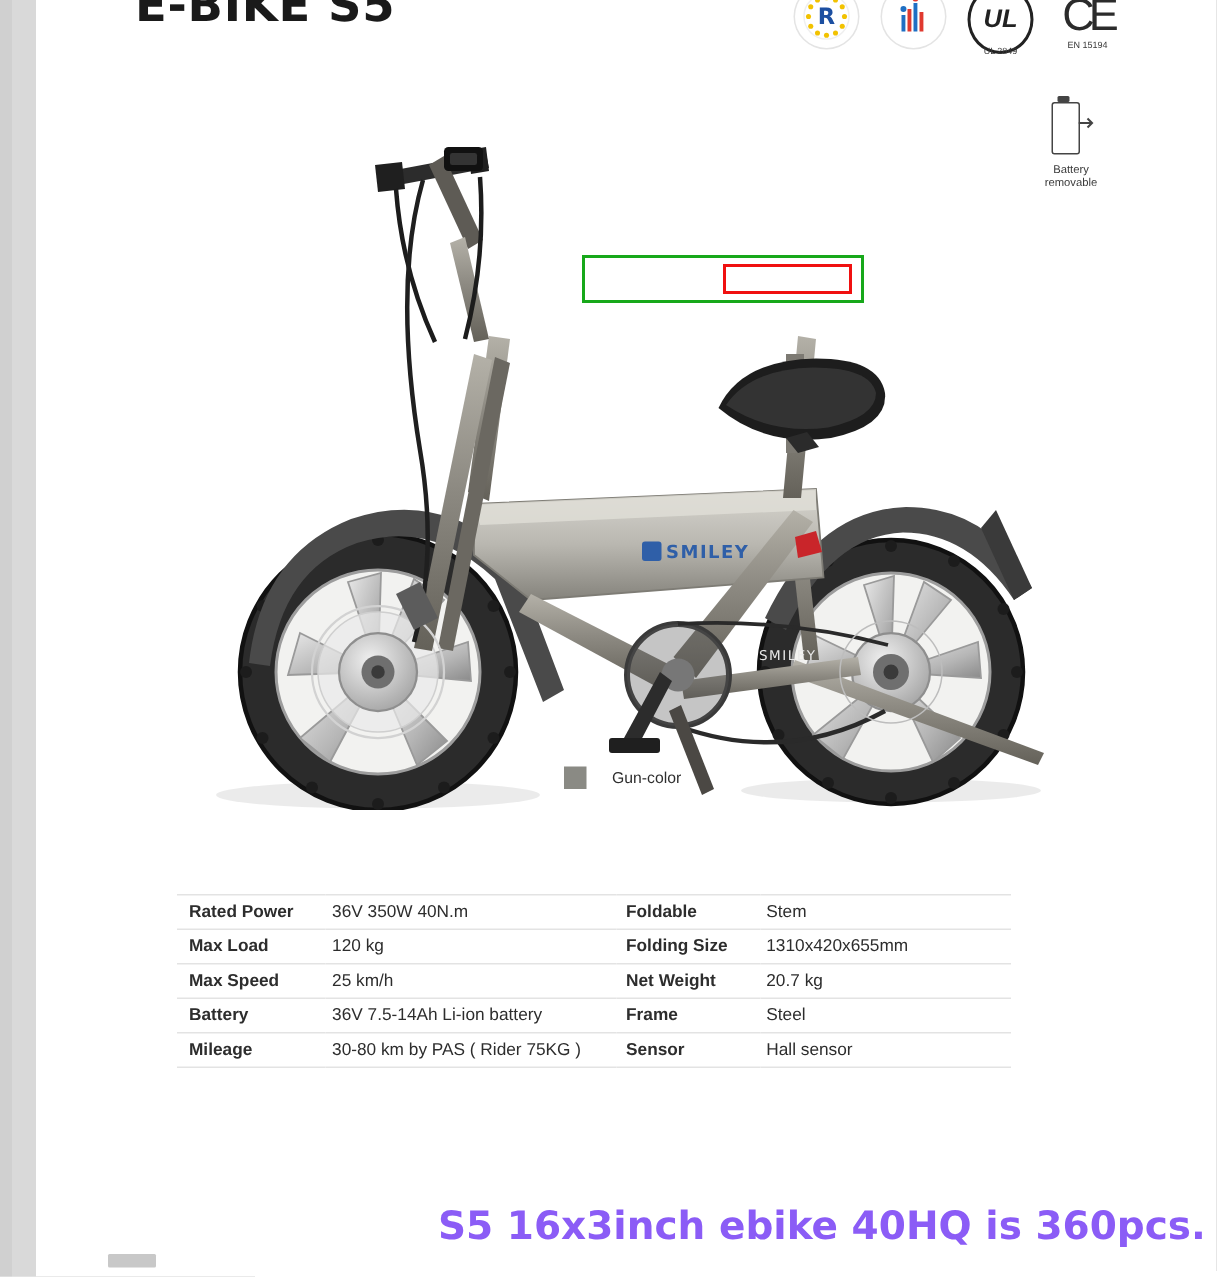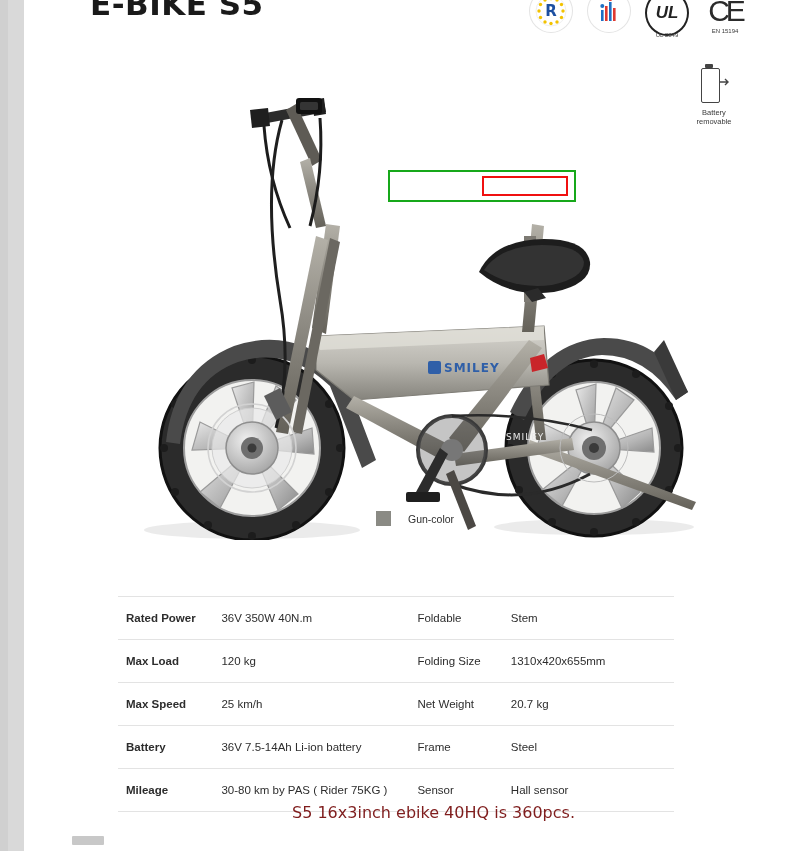--- a/index.html
+++ b/index.html
@@ -169,32 +169,32 @@
     left: 94px;
     top: 596px;
     width: 556px;
     border-collapse: collapse;
     font-size: 11.5px;
     color: #2d2d2d;
   }
   .spec-table tr { border-bottom: 1px solid #e3e3e3; }
   .spec-table tr:first-child { border-top: 1px solid #e3e3e3; }
   .spec-table td {
-    padding: 15px 4px;
+    padding: 5px 4px;
     vertical-align: middle;
     margin-left: 21px;
   }
   .spec-table td.lbl {
     font-weight: bold;
     width: 88px;
     padding-left: 8px;
   }
   .spec-table td.val { width: 188px; }
   .spec-table td.lbl2 {
-    font-weight: normal;
+    font-weight: bold;
     width: 86px;
     padding-left: 6px;
   }
   .spec-table td.val2 { width: 160px; }
   .green-box {
     position: absolute;
     left: 364px;
     top: 170px;
     width: 188px;
     height: 32px;
@@ -209,23 +209,23 @@
     width: 86px;
     height: 20px;
     border: 2px solid #f01010;
     box-sizing: border-box;
     pointer-events: none;
   }
   .caption-note {
     position: absolute;
     left: 268px;
     top: 803px;
-    font-size: 16px;
-    font-weight: normal;
-    color: #7f1d1d;
+    font-size: 26px;
+    font-weight: bold;
+    color: #8b5cf6;
     font-family: "DejaVu Sans", sans-serif;
     letter-spacing: 0px;
   }
   .scroll-nub {
     position: absolute;
     left: 48px;
     bottom: 6px;
     width: 32px;
     height: 9px;
     background: #c8c8c8;

